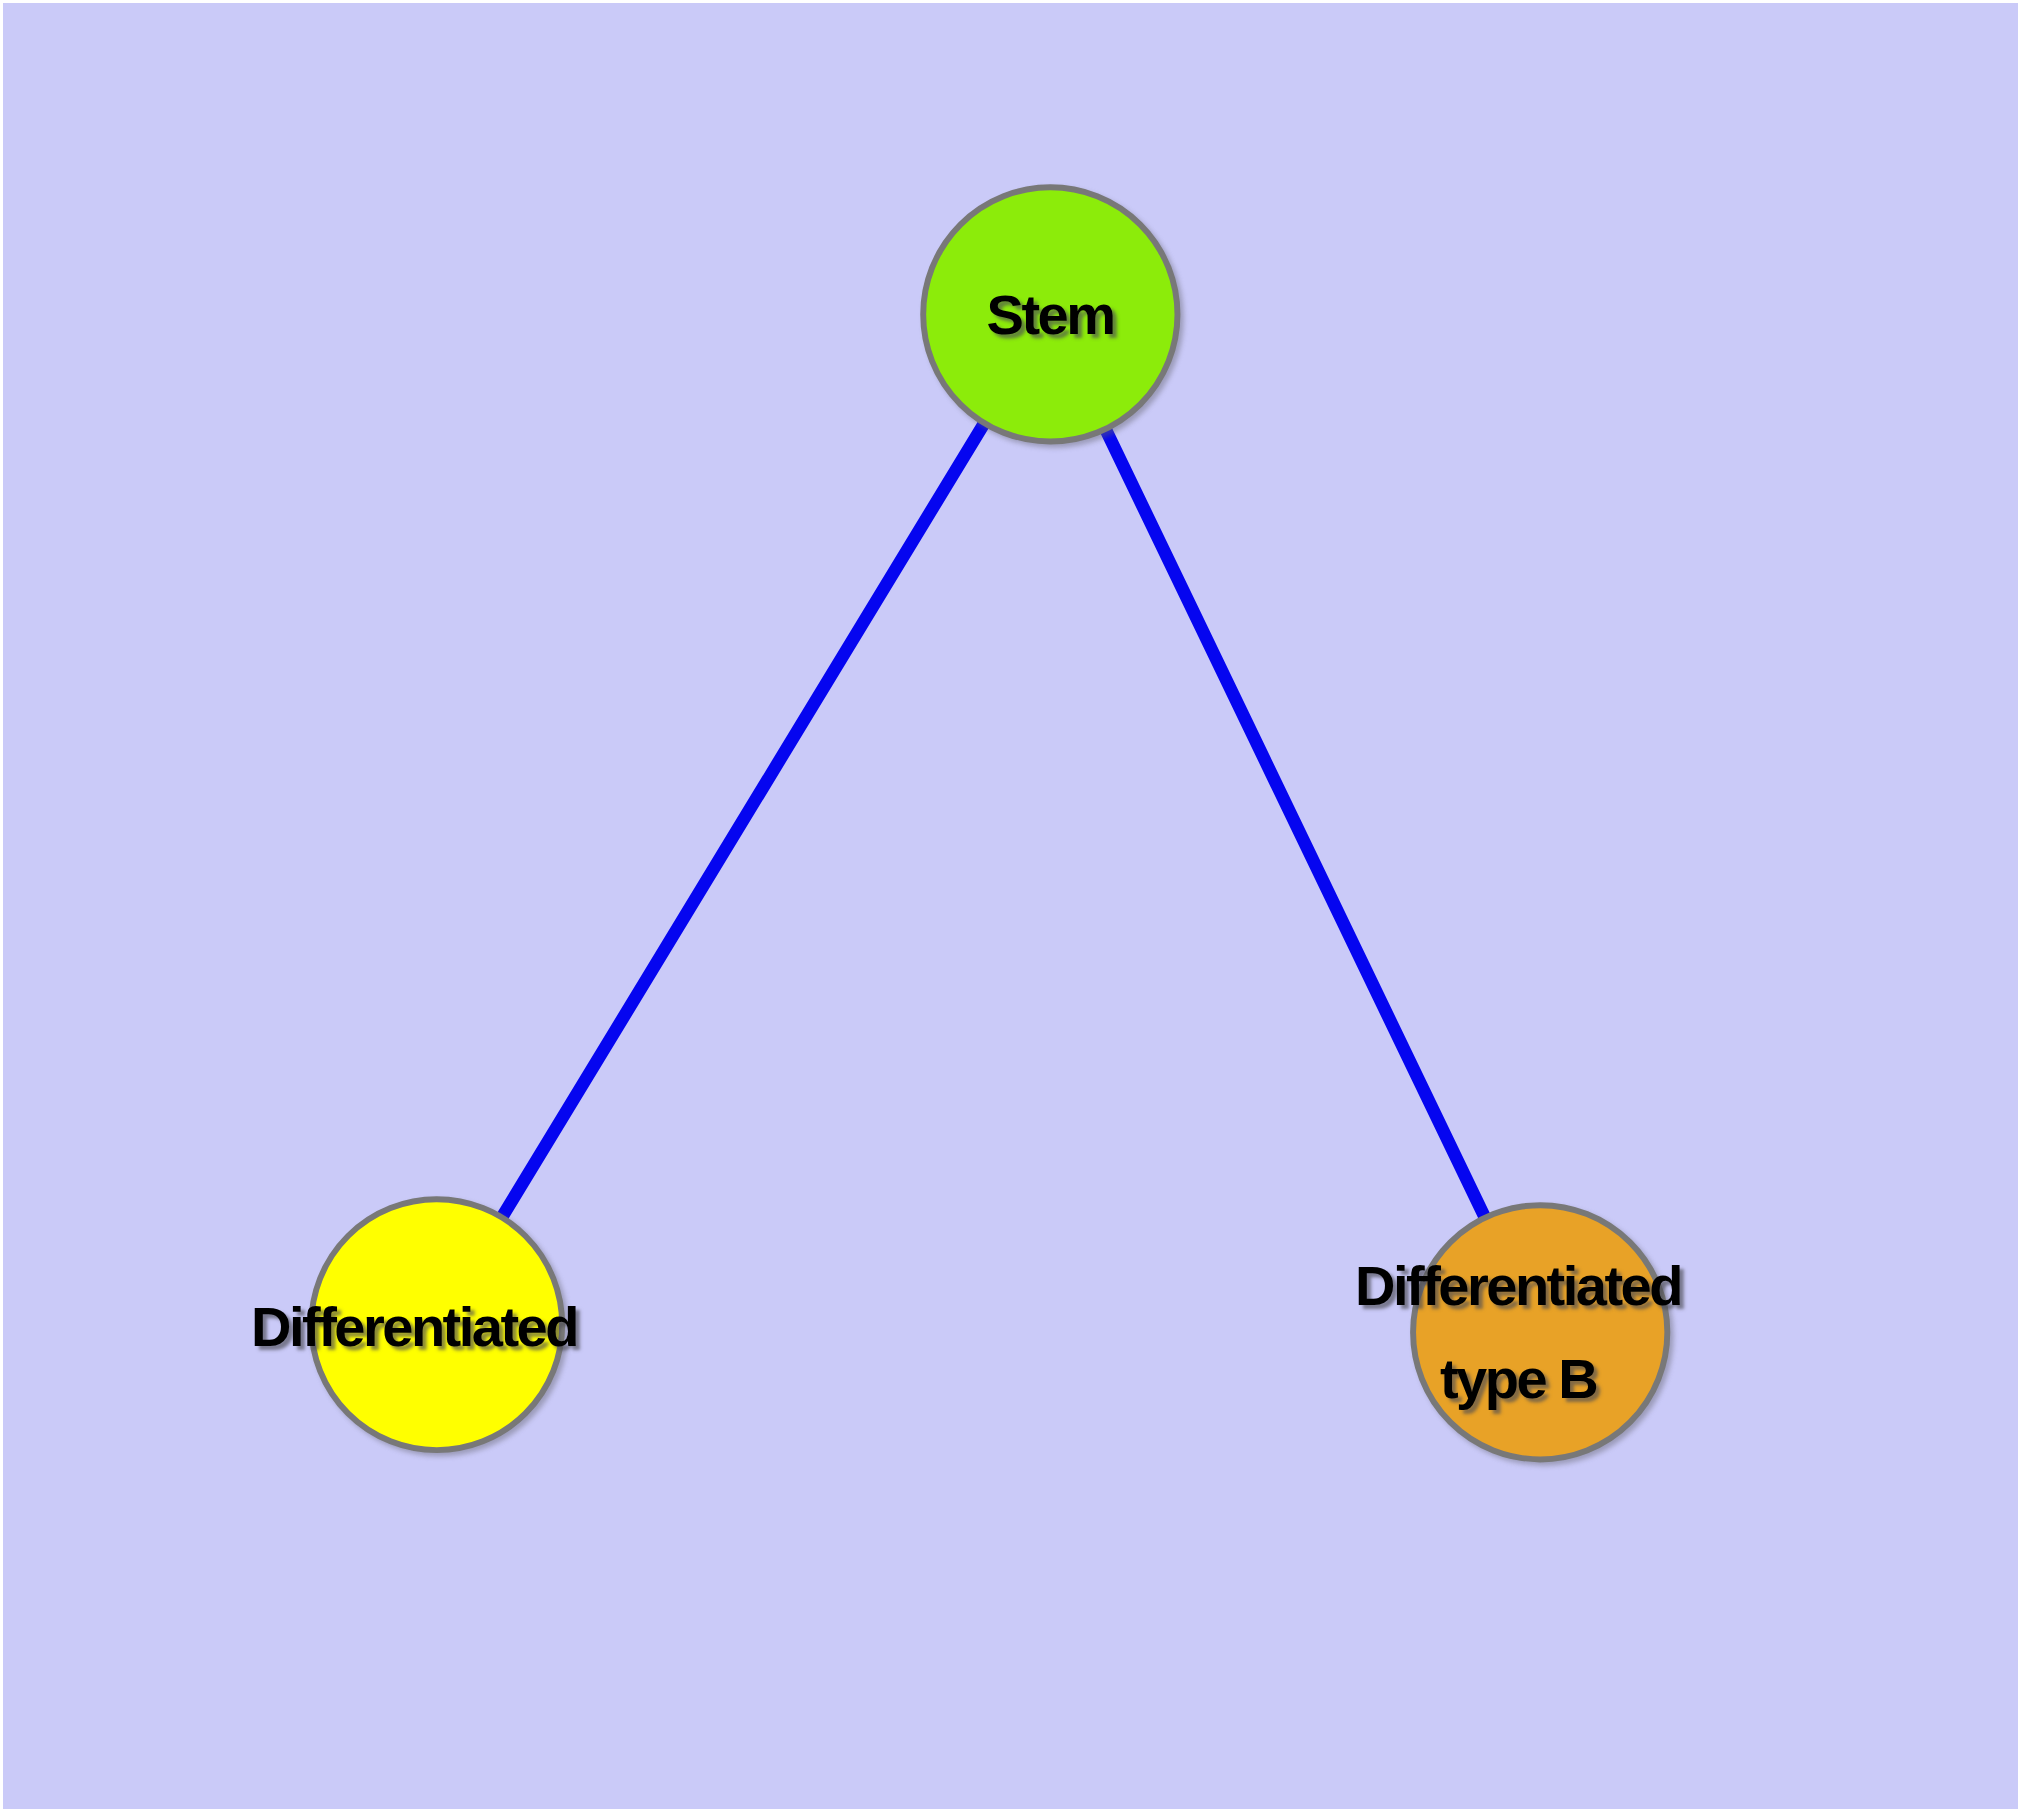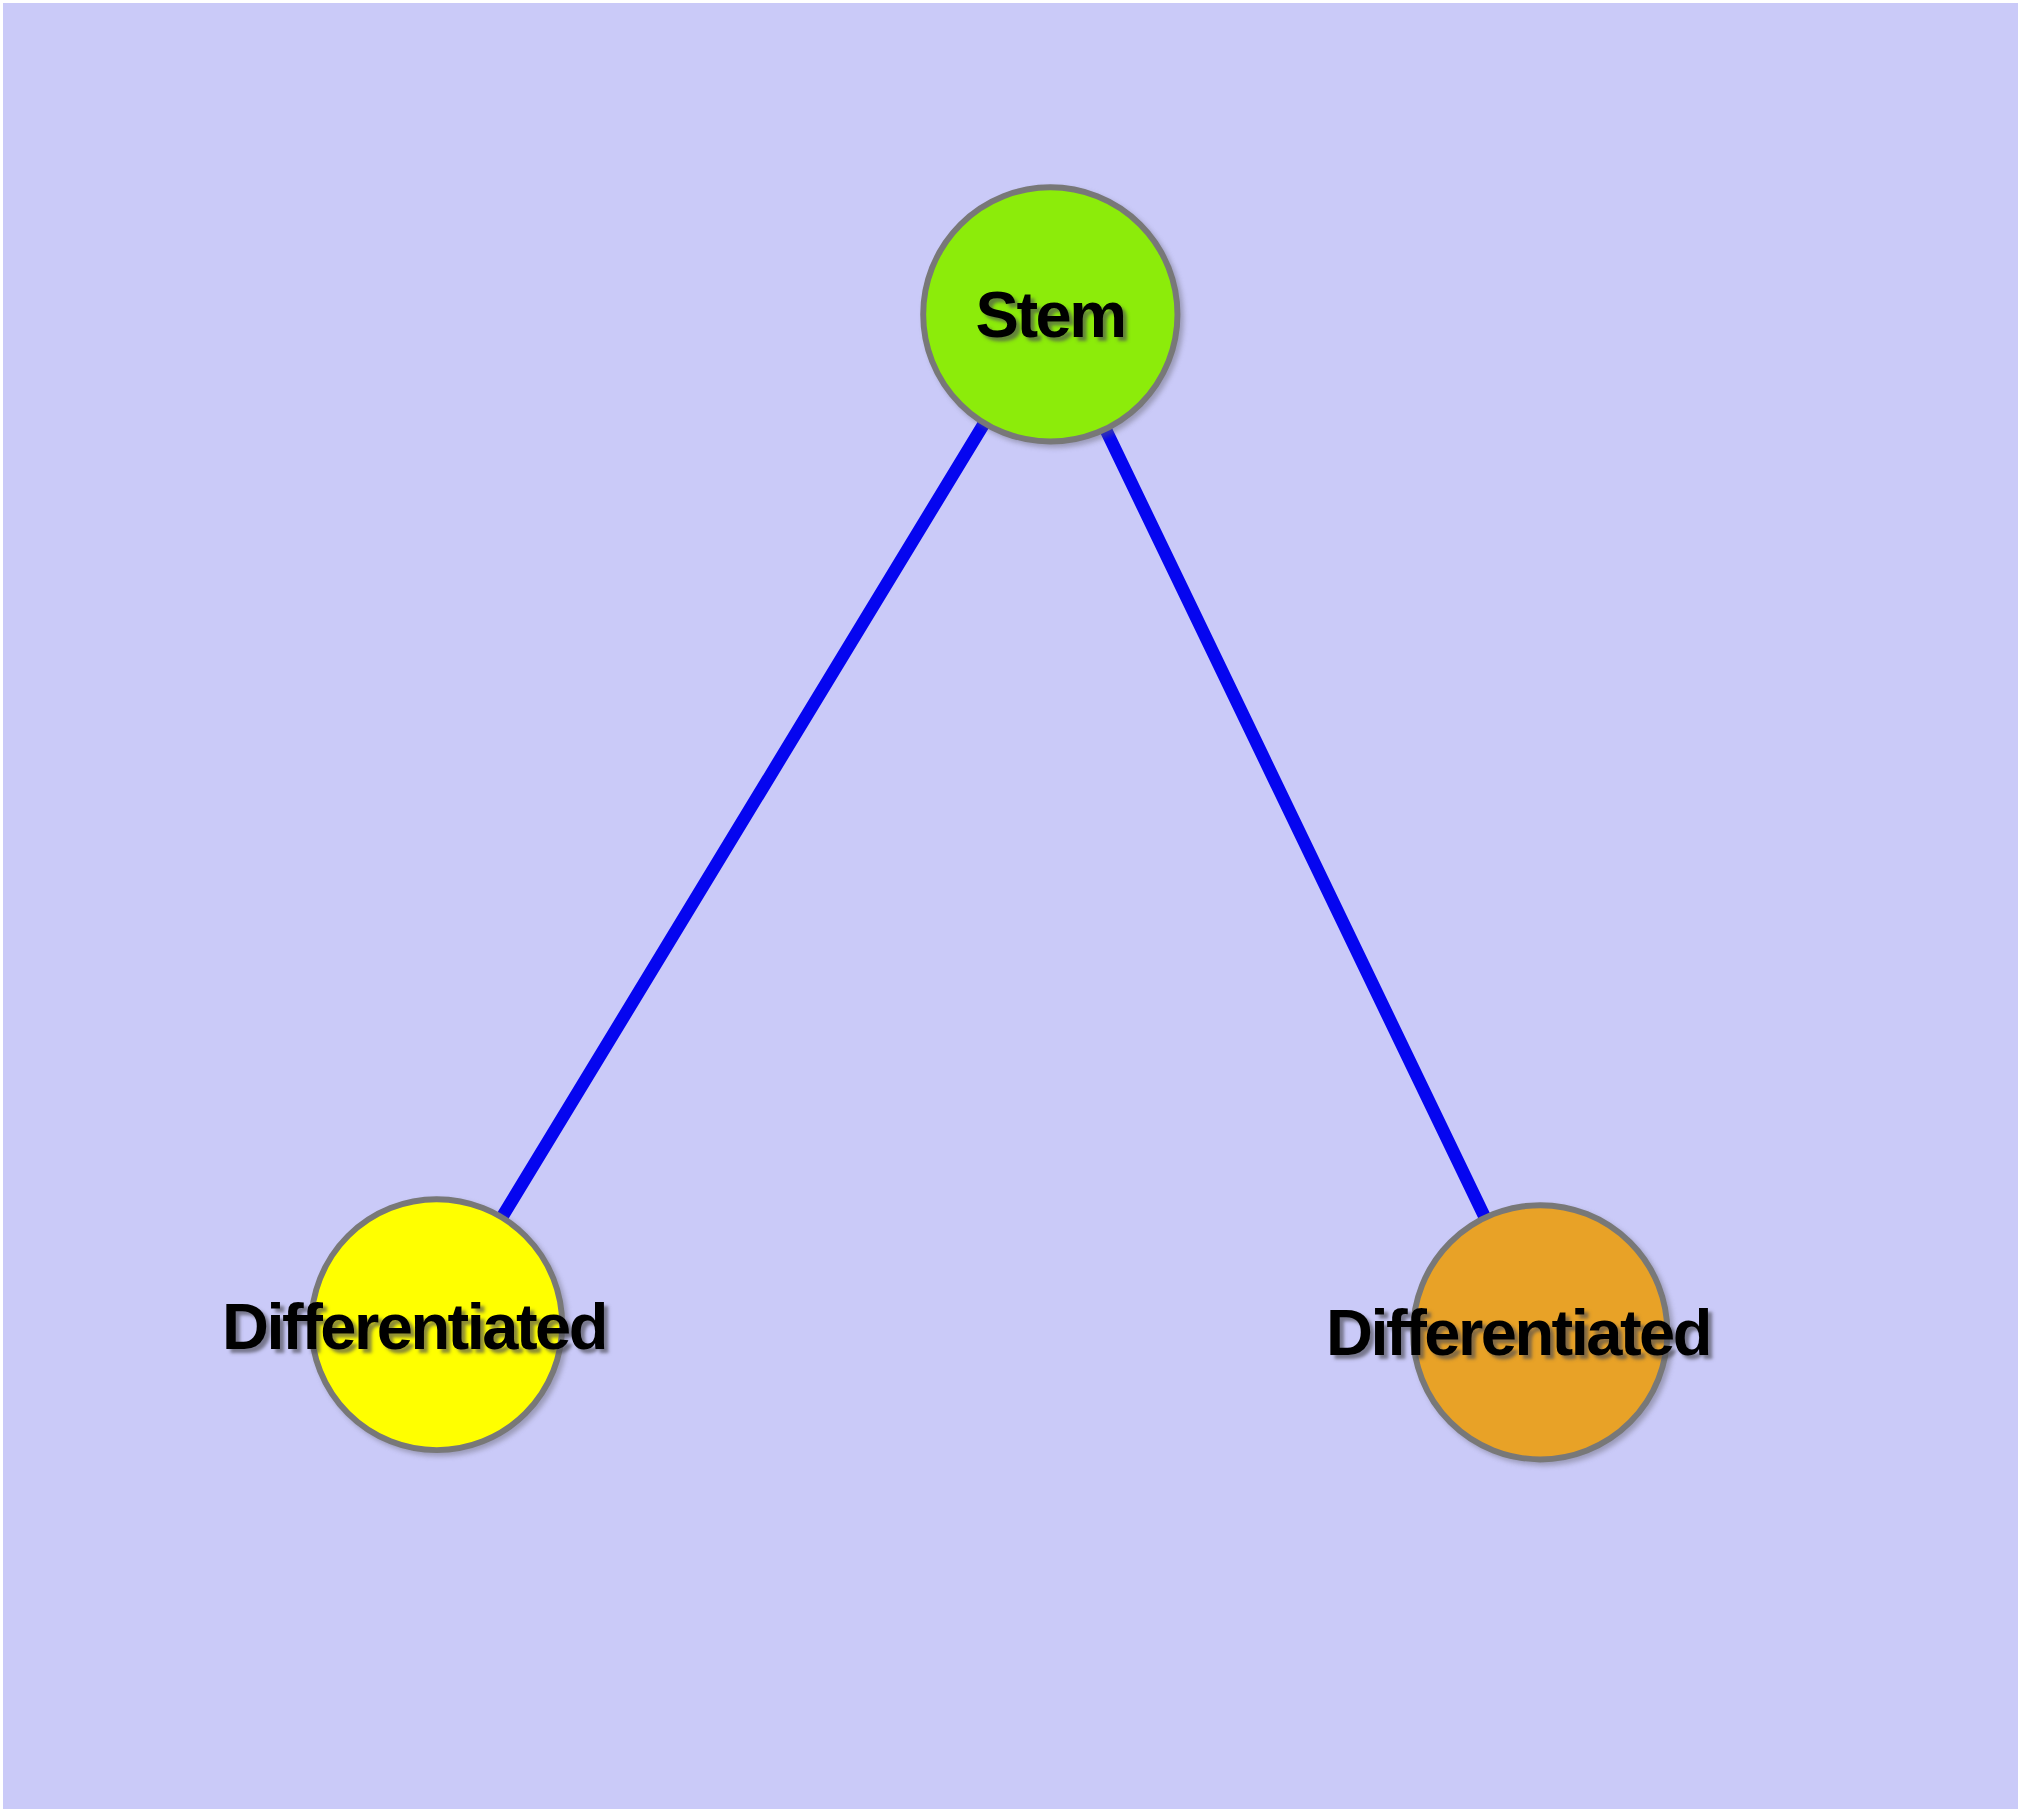--- a/index.html
+++ b/index.html
@@ -32,21 +32,21 @@
   }
   .node-circle {
     filter: drop-shadow(4px 4px 3px rgba(100,100,110,0.45));
   }
   .node-label {
     position: absolute;
     transform: translate(-50%, -50%);
     text-align: center;
     color: #000000;
     font-weight: bold;
-    font-size: 65px;
+    font-size: 56px;
     letter-spacing: -2.5px;
     line-height: 93px;
     white-space: nowrap;
     text-shadow: 4.2px 4.2px 3.4px rgba(75,75,85,0.65);
   }
   .node-label .line { display: block; }
   #label-stem  { left: 1050px; top: 314px;  }
   #label-typeA { left: 414px;  top: 1326px; }
   #label-typeB { left: 1518px; top: 1332px; }
 </style>
@@ -68,14 +68,15 @@
 <div class="node-label" id="label-stem">
   <span class="line">Stem</span>
 </div>
 
 <div class="node-label" id="label-typeA">
   <span class="line">Differentiated</span>
 </div>
 
 <div class="node-label" id="label-typeB">
   <span class="line">Differentiated</span>
+  <span class="line">type B</span>
 </div>
 
 
 </body></html>

